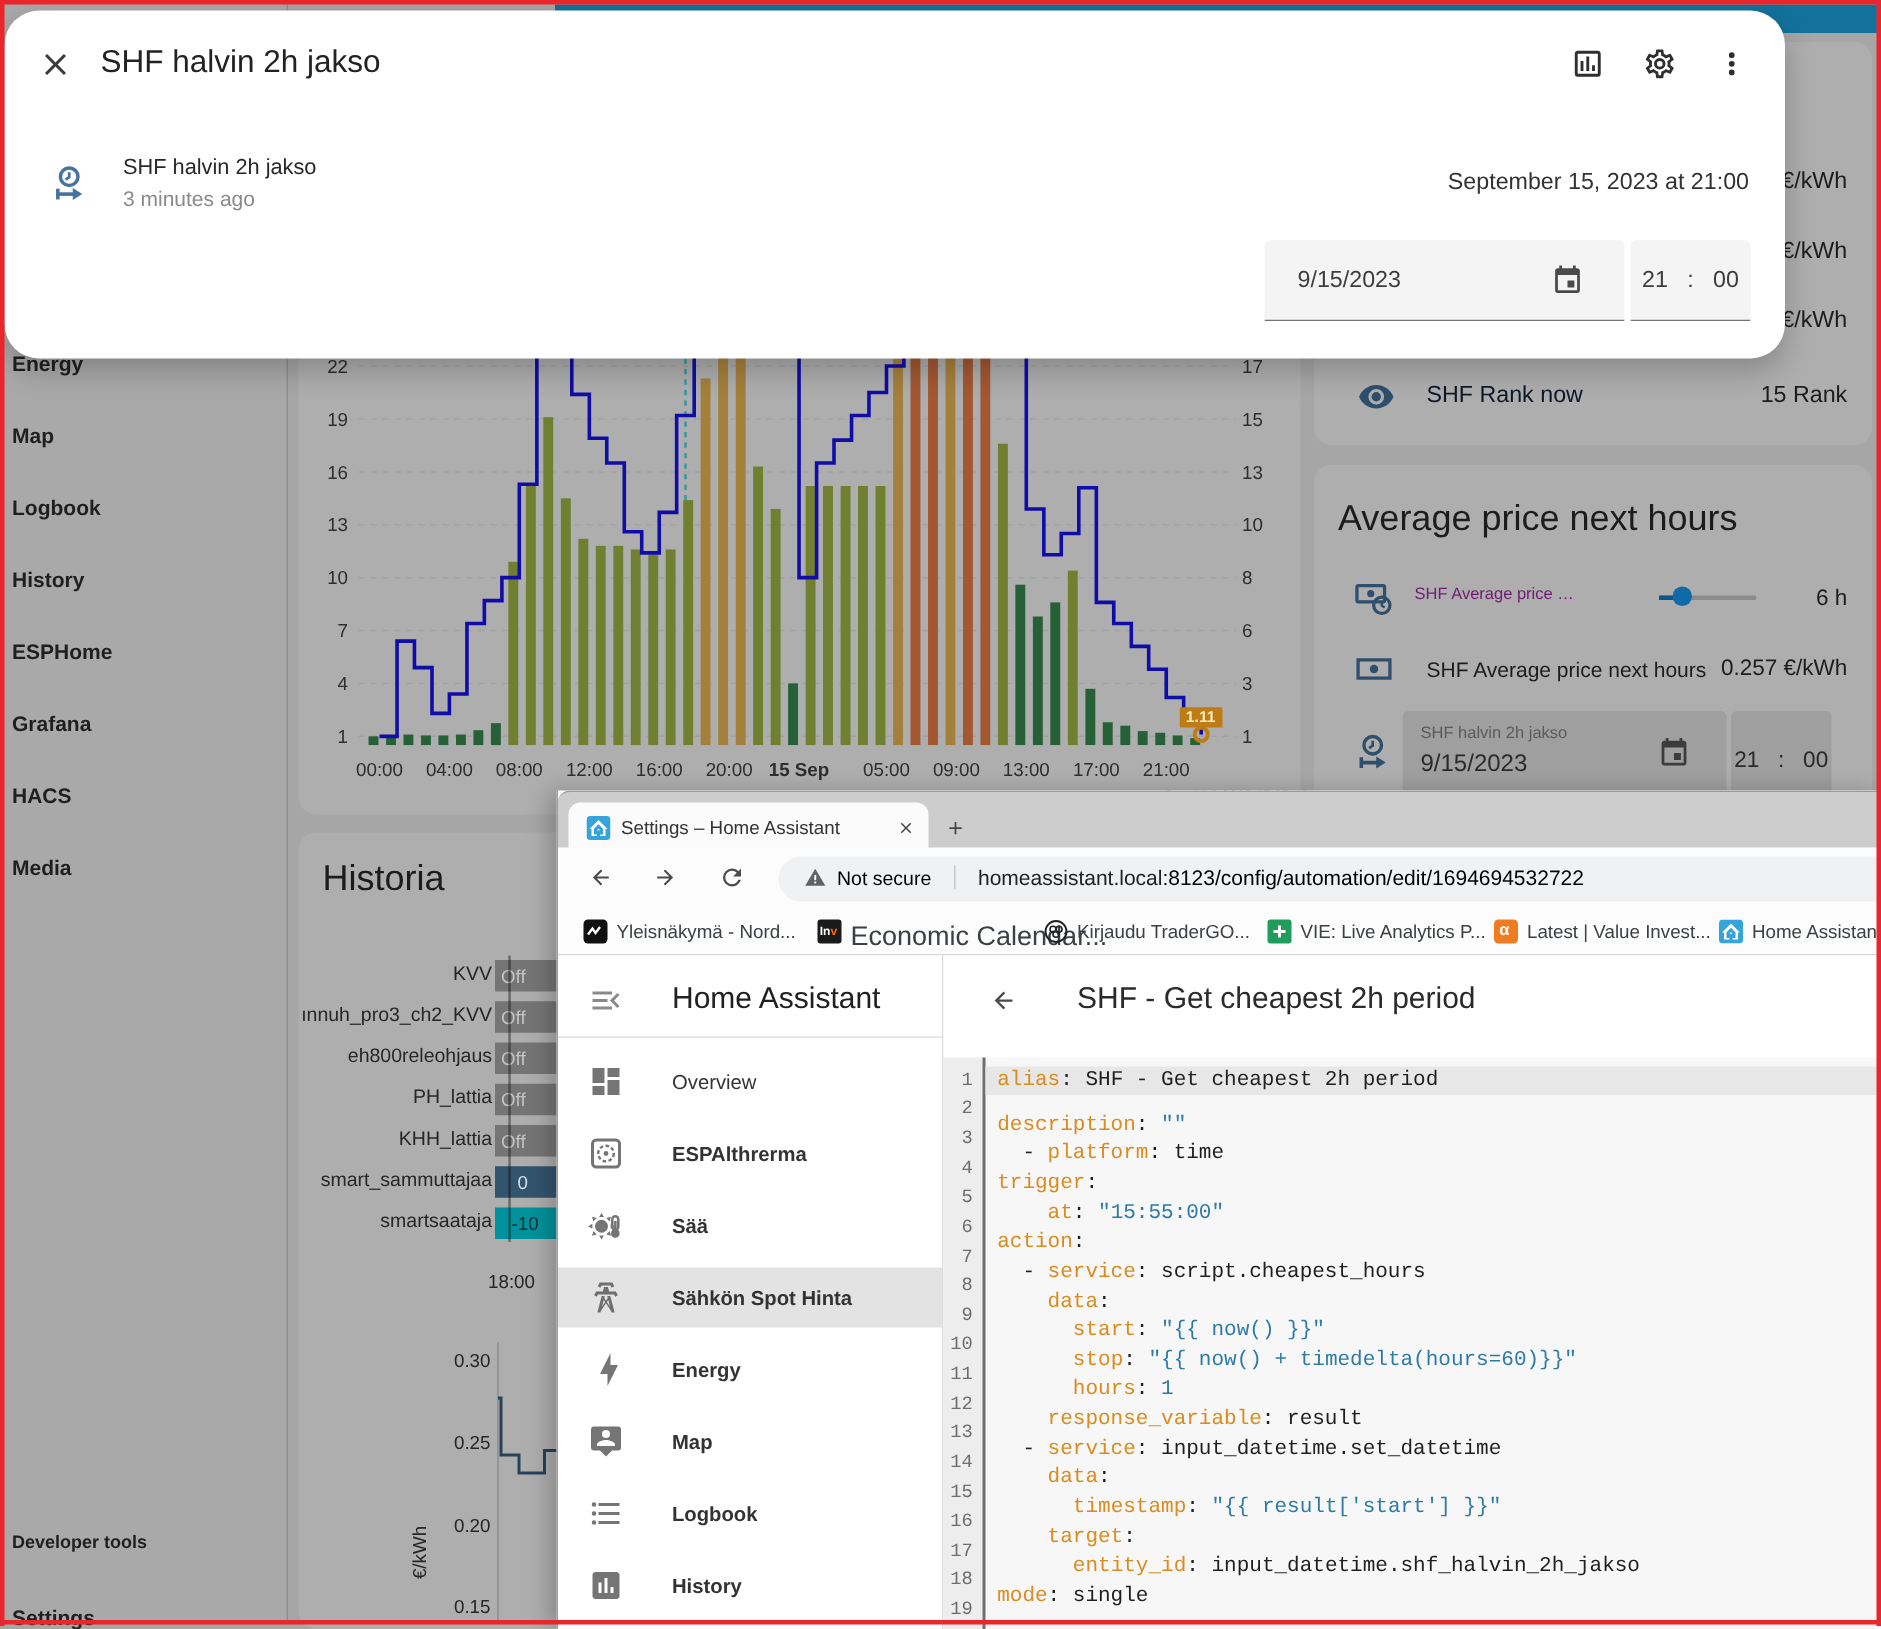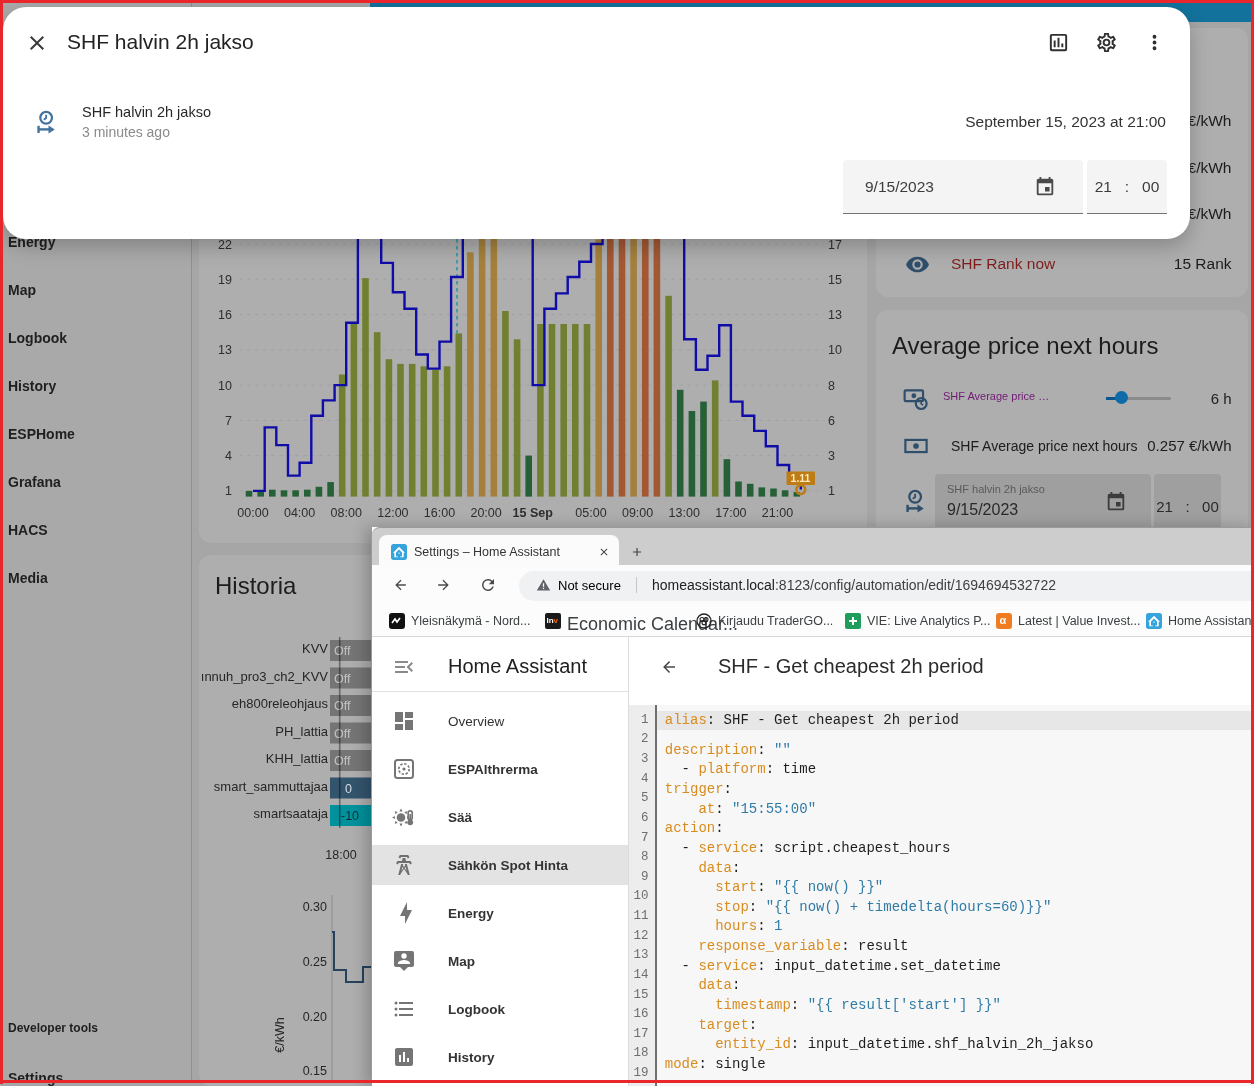--- a/index.html
+++ b/index.html
@@ -117,21 +117,21 @@
 <text x="531.9" y="281" font-size="12.5" fill="#2e2e2e" text-anchor="middle">17:00</text>
 <text x="578.5" y="281" font-size="12.5" fill="#2e2e2e" text-anchor="middle">21:00</text>
   </svg>
 <div class="card" style="left:876px;top:28px;width:371.5px;height:269px"></div>
 <div class="abs" style="right:22.5px;top:112px;font-size:15.5px;color:#1c1c1c">0.266 €/kWh</div>
 <div class="abs" style="right:22.5px;top:158.5px;font-size:15.5px;color:#1c1c1c">0.332 €/kWh</div>
 <div class="abs" style="right:22.5px;top:205px;font-size:15.5px;color:#1c1c1c">0.257 €/kWh</div>
 <svg style="position:absolute;left:905px;top:252px" width="25" height="25" viewBox="0 0 24 24">
     <path d="M12,9A3,3 0 0,1 15,12A3,3 0 0,1 12,15A3,3 0 0,1 9,12A3,3 0 0,1 12,9M12,4.5C17,4.5 21.27,7.61 23,12C21.27,16.39 17,19.5 12,19.5C7,19.5 2.73,16.39 1,12C2.73,7.61 7,4.5 12,4.5M12,7A5,5 0 0,0 7,12A5,5 0 0,0 12,17A5,5 0 0,0 17,12A5,5 0 0,0 12,7Z" fill="#2e4e6b"></path>
   </svg>
-<div class="abs" style="left:951px;top:255px;font-size:15.5px;color:#7f1d1d">SHF Rank now</div>
+<div class="abs" style="left:951px;top:255px;font-size:15.5px;color:#0f172a">SHF Rank now</div>
 <div class="abs" style="right:22.5px;top:255px;font-size:15.5px;color:#1c1c1c">15 Rank</div>
 <div class="card" style="left:876px;top:310px;width:371.5px;height:270px"></div>
 <div class="abs" style="left:892px;top:332px;font-size:24px;color:#1c1c1c">Average price next hours</div>
 <svg style="position:absolute;left:903px;top:386px" width="26" height="26" viewBox="0 0 24 24">
     <rect x="1.5" y="4" width="17" height="10" rx="1" fill="none" stroke="#2e4e6b" stroke-width="2"></rect>
     <circle cx="10" cy="9" r="2.2" fill="#2e4e6b"></circle>
     <circle cx="16.8" cy="16.2" r="5" fill="none" stroke="#2e4e6b" stroke-width="2"></circle>
     <path d="M16.8,13.8 V16.4 L18.6,17.6" fill="none" stroke="#2e4e6b" stroke-width="1.5"></path>
   </svg>
 <div class="abs" style="left:943px;top:390px;font-size:11px;color:#701a75">SHF Average price …</div>
@@ -251,21 +251,21 @@
     <path d="M17.65,6.35C16.2,4.9 14.21,4 12,4A8,8 0 0,0 4,12A8,8 0 0,0 12,20C15.73,20 18.84,17.45 19.73,14H17.65C16.83,16.33 14.61,18 12,18A6,6 0 0,1 6,12A6,6 0 0,1 12,6C13.66,6 15.14,6.69 16.22,7.78L13,11H20V4L17.65,6.35Z" fill="#4a4a4a"></path>
   </svg>
 <div class="abs" style="left:518.5px;top:570.5px;width:736px;height:30px;background:#f0f1f3;border-radius:15px 0 0 15px"></div>
 <svg style="position:absolute;left:536px;top:578px" width="15" height="14" viewBox="0 0 24 24">
     <path d="M12,2L0.5,21.5H23.5Z" fill="#5f6368"></path>
     <rect x="10.9" y="9" width="2.2" height="6" fill="#fff"></rect>
     <rect x="10.9" y="16.6" width="2.2" height="2.2" fill="#fff"></rect>
   </svg>
 <div class="abs" style="left:558px;top:578px;font-size:13px;color:#000000">Not secure</div>
 <div class="abs" style="left:636px;top:577px;width:1px;height:16px;background:#c4c6c9"></div>
-<div class="abs" style="left:652px;top:577px;font-size:14px;color:#202124">homeassistant.local<span style="color:#404040">:8123/config/automation/edit/1694694532722</span></div>
+<div class="abs" style="left:652px;top:577px;font-size:14px;color:#202124">homeassistant.local<span style="color:#000000">:8123/config/automation/edit/1694694532722</span></div>
 <div class="abs" style="left:389px;top:613px;width:16px;height:16px;background:#111;border-radius:3px"></div>
 <svg style="position:absolute;left:389px;top:613px" width="16" height="16" viewBox="0 0 16 16">
     <path d="M3,10 L6,6 L8,9 L11,5" stroke="#fff" stroke-width="1.6" fill="none"></path>
   </svg>
 <div class="abs" style="left:411px;top:614px;font-size:12.5px;color:#3c4043;white-space:nowrap">Yleisnäkymä - Nord...</div>
 <div class="abs" style="left:545px;top:613px;width:16px;height:16px;background:#1a1a1a;border-radius:2px"></div>
 <div class="abs" style="left:546.5px;top:615.5px;font-size:8px;font-weight:bold;color:#fff">In<span style="color:#f60">v</span></div>
 <div class="abs" style="left:567px;top:614px;font-size:18px;color:#3c4043;white-space:nowrap">Economic Calendar...</div>
 <svg style="position:absolute;left:696px;top:613px" width="16" height="16" viewBox="0 0 16 16">
     <circle cx="8" cy="8" r="7" fill="none" stroke="#222" stroke-width="1.3"></circle>

